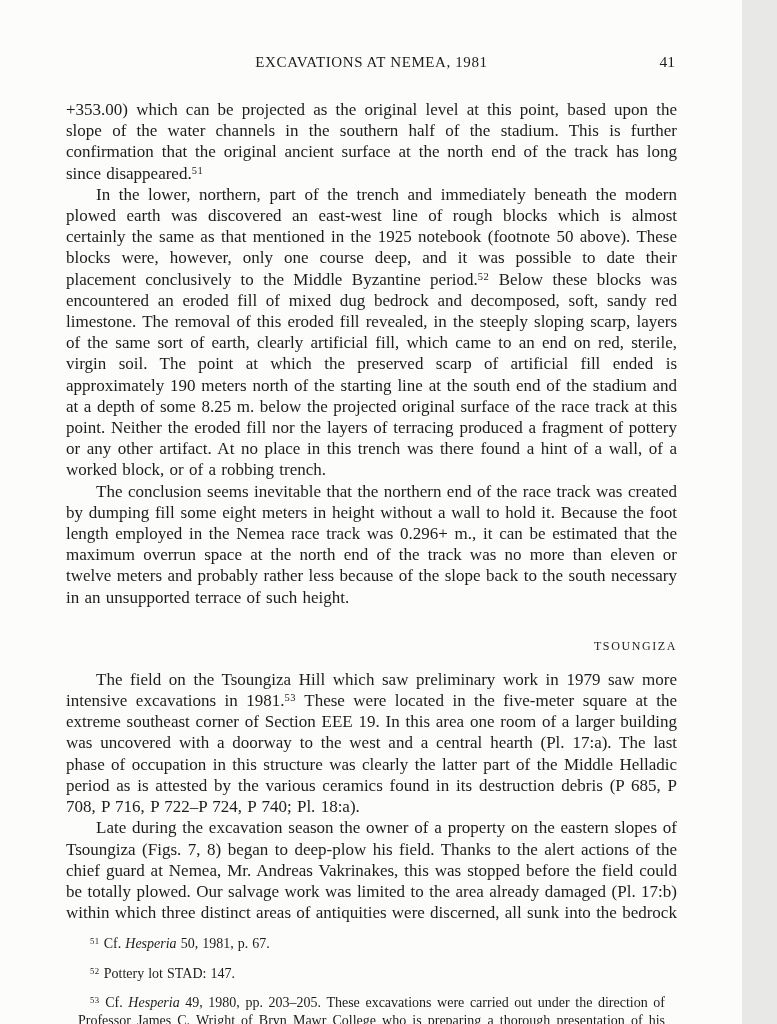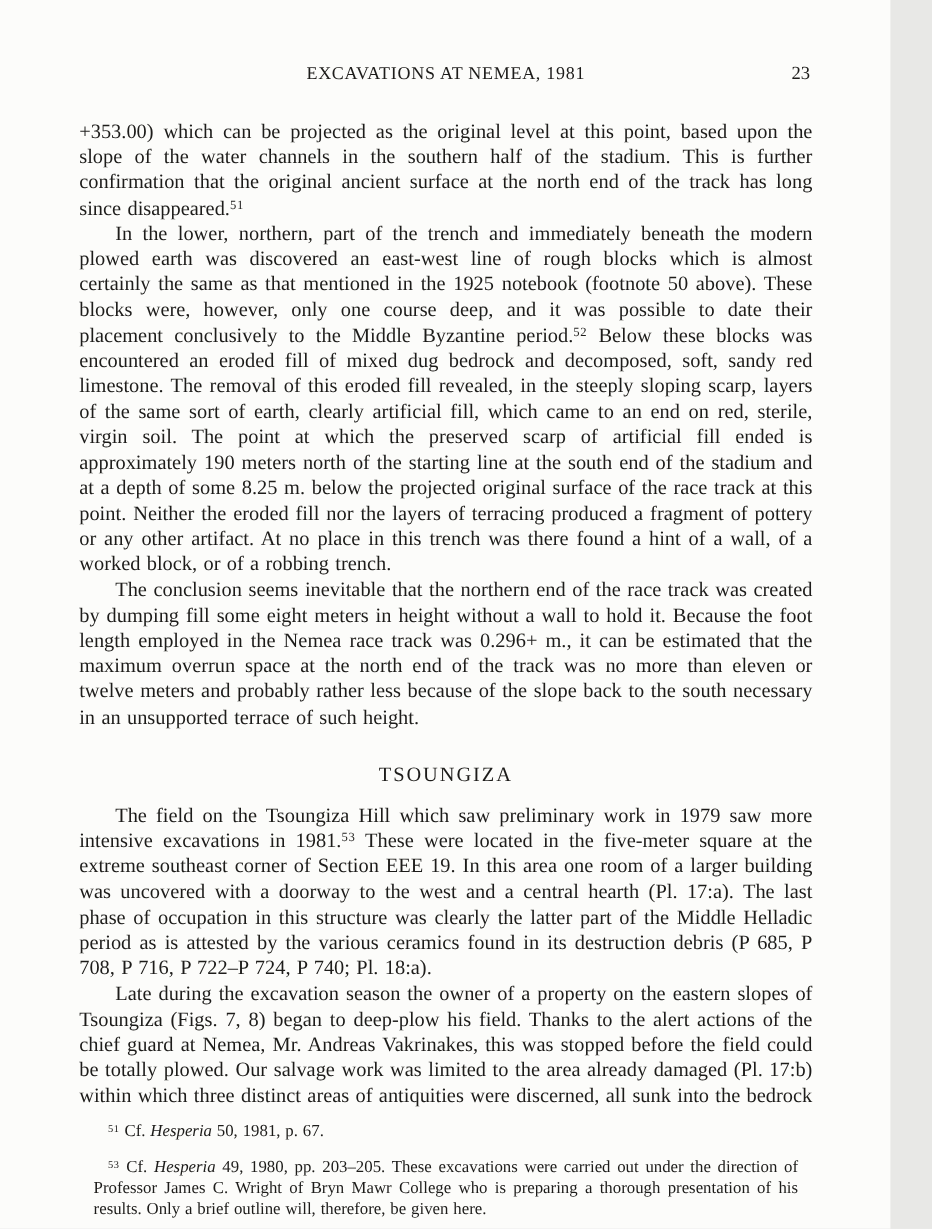--- a/index.html
+++ b/index.html
@@ -45,23 +45,23 @@
   }
   .body-text p {
     margin: 0;
     text-indent: 30px;
   }
   .body-text p.continuation {
     text-indent: 0;
   }
   .section-heading {
     font-weight: normal;
-    font-size: 17px;
+    font-size: 12px;
     letter-spacing: 1.6px;
-    text-align: center;
+    text-align: right;
     text-indent: 0;
     margin: 28px 0 13px 0;
     line-height: 20px;
   }
   sup {
     font-size: 0.62em;
     line-height: 0;
     vertical-align: baseline;
     position: relative;
     top: -0.45em;
@@ -80,32 +80,33 @@
   }
   em { font-style: italic; }
 </style>
 </head>
 <body>
 
 <div class="page">
 
   <div class="running-head-row">
     <span class="running-head">EXCAVATIONS AT NEMEA, 1981</span>
-    <span class="page-number">23</span>
+    <span class="page-number">41</span>
   </div>
 
   <main class="body-text">
     <p class="continuation">+353.00) which can be projected as the original level at this point, based upon the slope of the water channels in the southern half of the stadium. This is further confirmation that the original ancient surface at the north end of the track has long since disappeared.<sup>51</sup></p>
     <p>In the lower, northern, part of the trench and immediately beneath the modern plowed earth was discovered an east-west line of rough blocks which is almost certainly the same as that mentioned in the 1925 notebook (footnote 50 above). These blocks were, however, only one course deep, and it was possible to date their placement conclusively to the Middle Byzantine period.<sup>52</sup> Below these blocks was encountered an eroded fill of mixed dug bedrock and decomposed, soft, sandy red limestone. The removal of this eroded fill revealed, in the steeply sloping scarp, layers of the same sort of earth, clearly artificial fill, which came to an end on red, sterile, virgin soil. The point at which the preserved scarp of artificial fill ended is approximately 190 meters north of the starting line at the south end of the stadium and at a depth of some 8.25 m. below the projected original surface of the race track at this point. Neither the eroded fill nor the layers of terracing produced a fragment of pottery or any other artifact. At no place in this trench was there found a hint of a wall, of a worked block, or of a robbing trench.</p>
     <p>The conclusion seems inevitable that the northern end of the race track was created by dumping fill some eight meters in height without a wall to hold it. Because the foot length employed in the Nemea race track was 0.296+ m., it can be estimated that the maximum overrun space at the north end of the track was no more than eleven or twelve meters and probably rather less because of the slope back to the south necessary in an unsupported terrace of such height.</p>
 
     <h2 class="section-heading">TSOUNGIZA</h2>
 
     <p>The field on the Tsoungiza Hill which saw preliminary work in 1979 saw more intensive excavations in 1981.<sup>53</sup> These were located in the five-meter square at the extreme southeast corner of Section EEE 19. In this area one room of a larger building was uncovered with a doorway to the west and a central hearth (Pl. 17:a). The last phase of occupation in this structure was clearly the latter part of the Middle Helladic period as is attested by the various ceramics found in its destruction debris (P 685, P 708, P 716, P 722–P 724, P 740; Pl. 18:a).</p>
     <p>Late during the excavation season the owner of a property on the eastern slopes of Tsoungiza (Figs. 7, 8) began to deep-plow his field. Thanks to the alert actions of the chief guard at Nemea, Mr. Andreas Vakrinakes, this was stopped before the field could be totally plowed. Our salvage work was limited to the area already damaged (Pl. 17:b) within which three distinct areas of antiquities were discerned, all sunk into the bedrock</p>
   </main>
 
   <footer class="footnotes">
     <p><sup>51</sup> Cf. <em>Hesperia</em> 50, 1981, p. 67.</p>
+    <p><sup>52</sup> Pottery lot STAD: 147.</p>
     <p><sup>53</sup> Cf. <em>Hesperia</em> 49, 1980, pp. 203–205. These excavations were carried out under the direction of Professor James C. Wright of Bryn Mawr College who is preparing a thorough presentation of his results. Only a brief outline will, therefore, be given here.</p>
   </footer>
 
 </div>
 
 </body></html>

